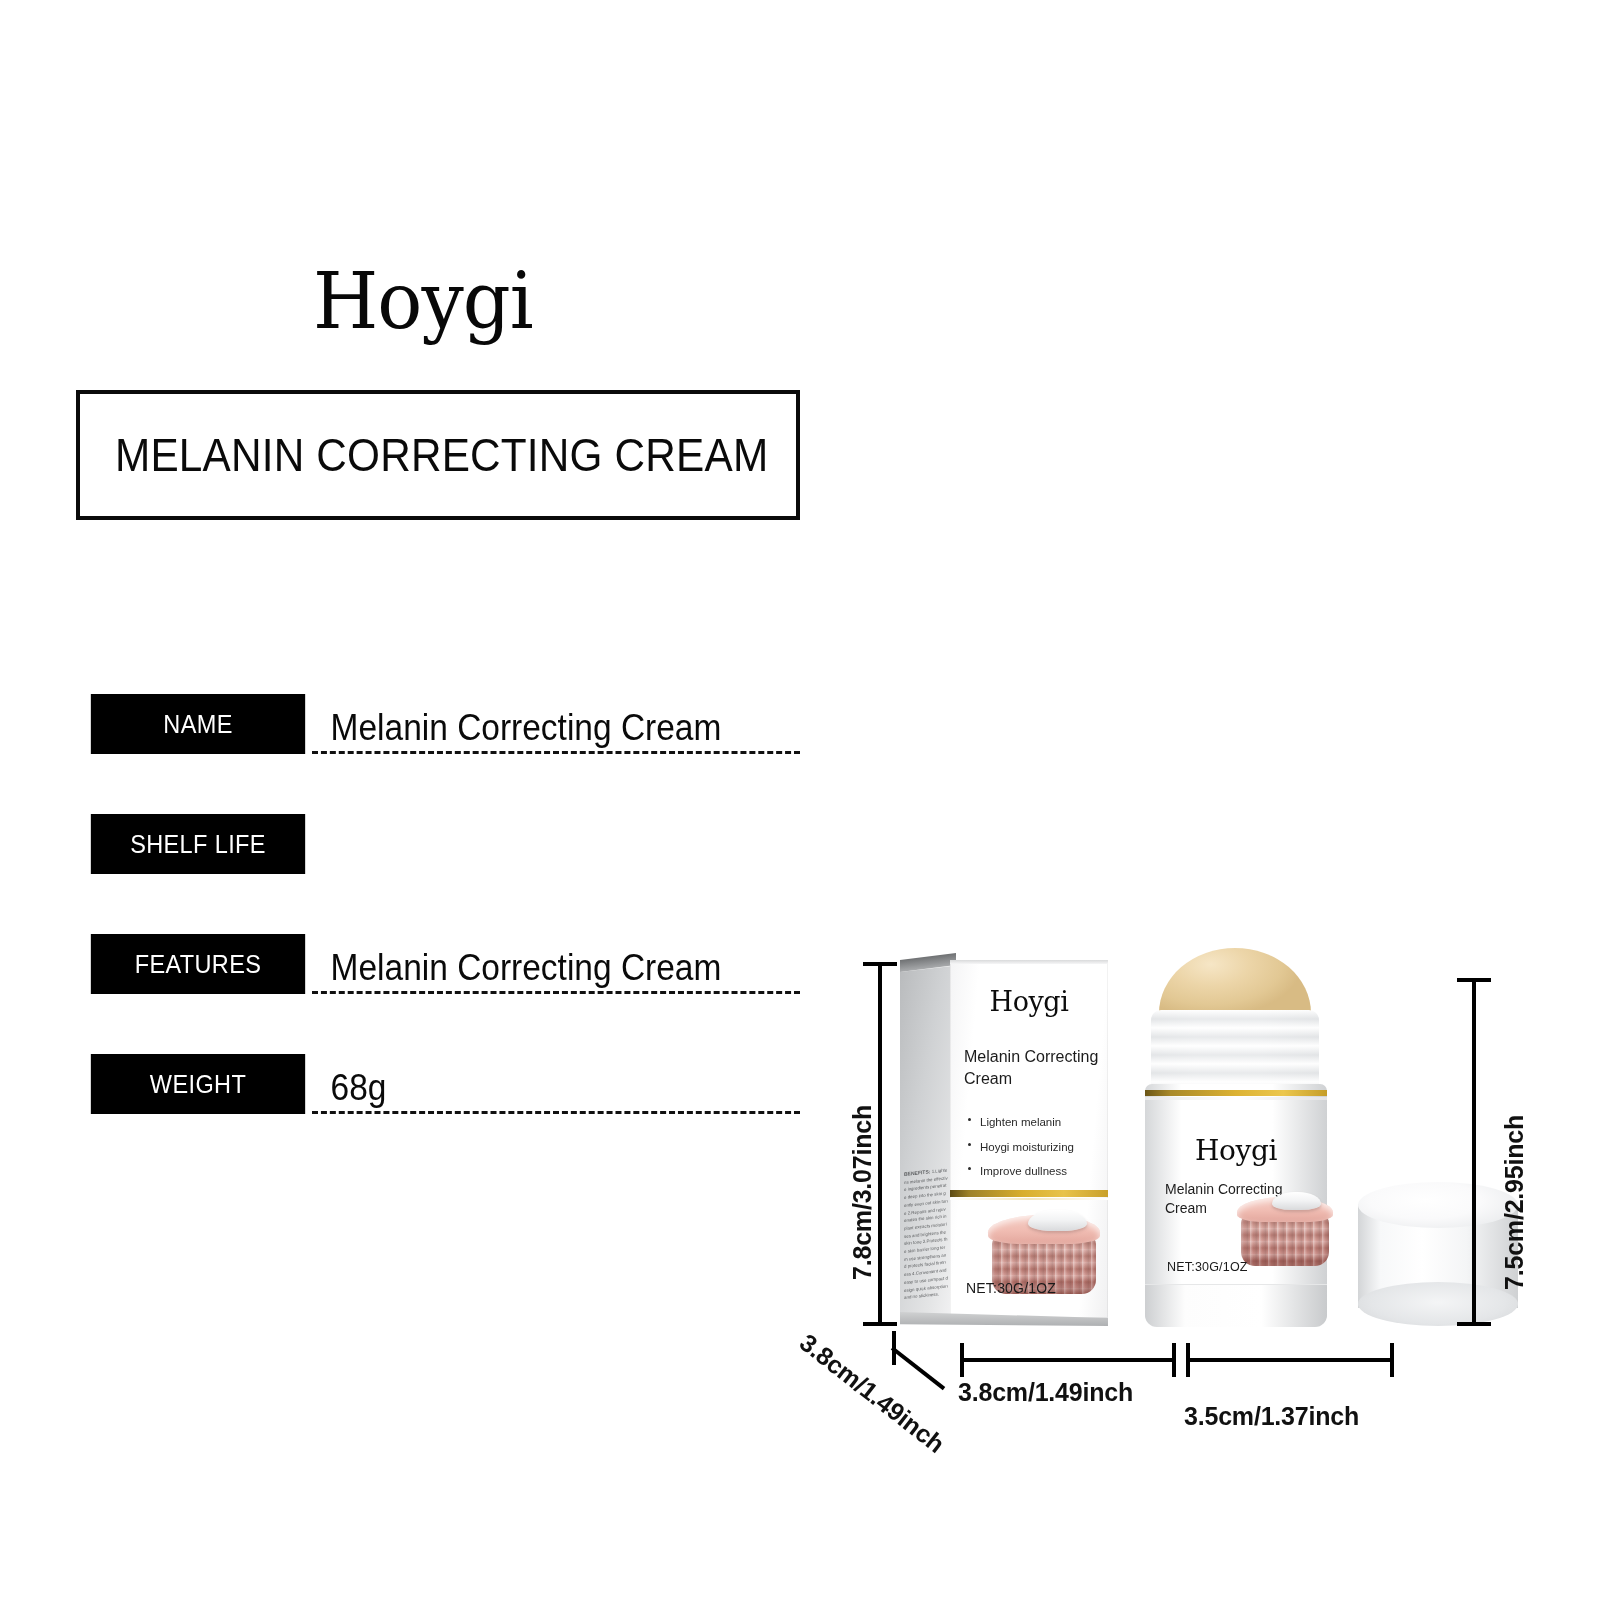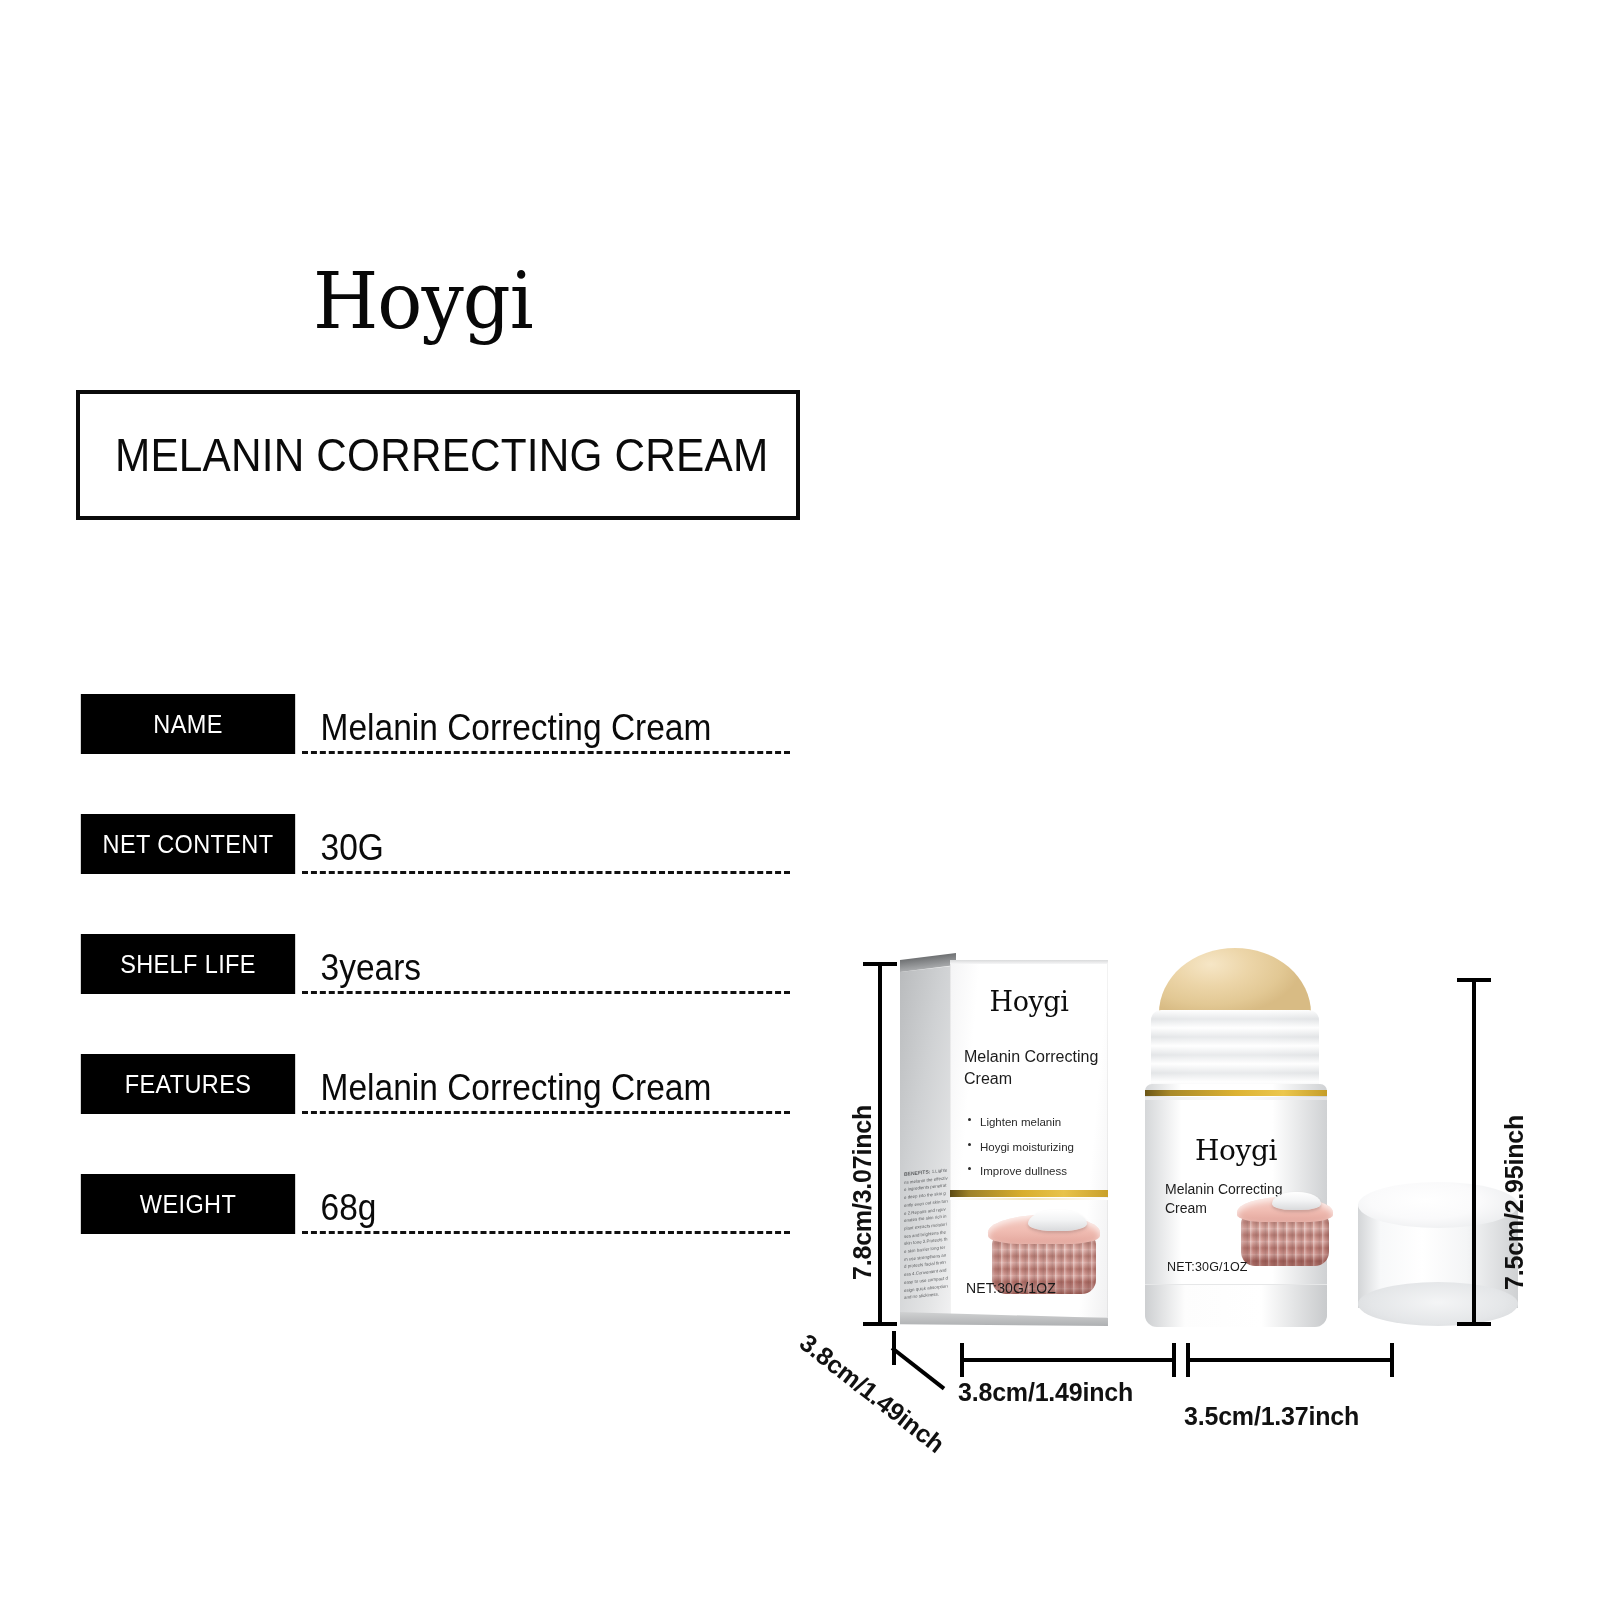--- a/index.html
+++ b/index.html
@@ -25,21 +25,21 @@
     display:flex;align-items:center;
   }
   .title-text{
     font-family:"Liberation Sans",sans-serif;
     font-size:46px;font-weight:400;letter-spacing:.2px;
     color:#0a0a0a;padding-left:38px;white-space:nowrap;
     transform:scaleX(.92);transform-origin:left center;
   }
 
   
-  .spec-table{position:absolute;left:74px;top:694px;width:716px;}
+  .spec-table{position:absolute;left:84px;top:694px;width:716px;}
   .spec-row{position:relative;height:60px;margin-bottom:60px;}
   .spec-row:last-child{margin-bottom:17px;}
   .spec-label{
     position:absolute;left:0;top:0;width:228px;height:60px;
     background:#000;color:#fff;
     display:flex;align-items:center;justify-content:center;
     font-size:25px;font-weight:400;letter-spacing:.4px;
     transform:scaleX(.94);transform-origin:center center;
     box-sizing:border-box;
   }
@@ -238,32 +238,23 @@
 
   <div class="spec-table">
 
     <div class="spec-row">
       <div class="spec-label">NAME</div>
       <div class="spec-value-wrap">
         <div class="spec-value">Melanin Correcting Cream</div>
       </div>
     </div>
 
-    <div class="spec-row">
-      <div class="spec-label">NET  CONTENT</div>
-      <div class="spec-value-wrap">
-        <div class="spec-value">30G</div>
-      </div>
-    </div>
 
     <div class="spec-row">
       <div class="spec-label">SHELF LIFE</div>
-      <div class="spec-value-wrap">
-        <div class="spec-value">3years</div>
-      </div>
     </div>
 
 
     <div class="spec-row">
       <div class="spec-label">FEATURES</div>
       <div class="spec-value-wrap">
         <div class="spec-value">Melanin Correcting Cream</div>
       </div>
     </div>
 

